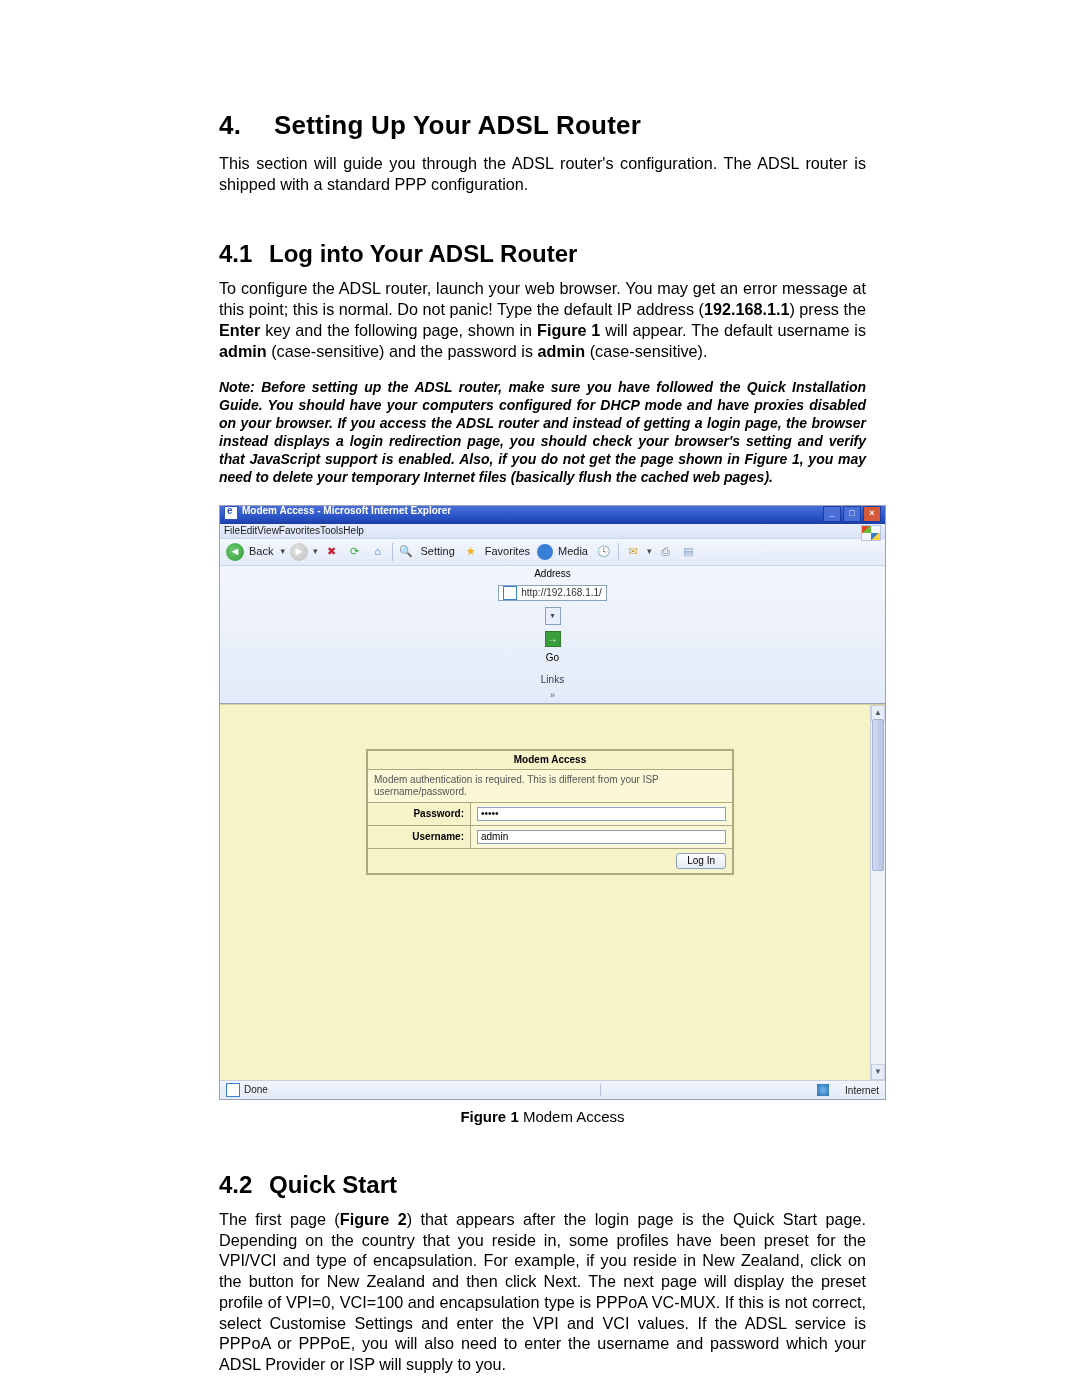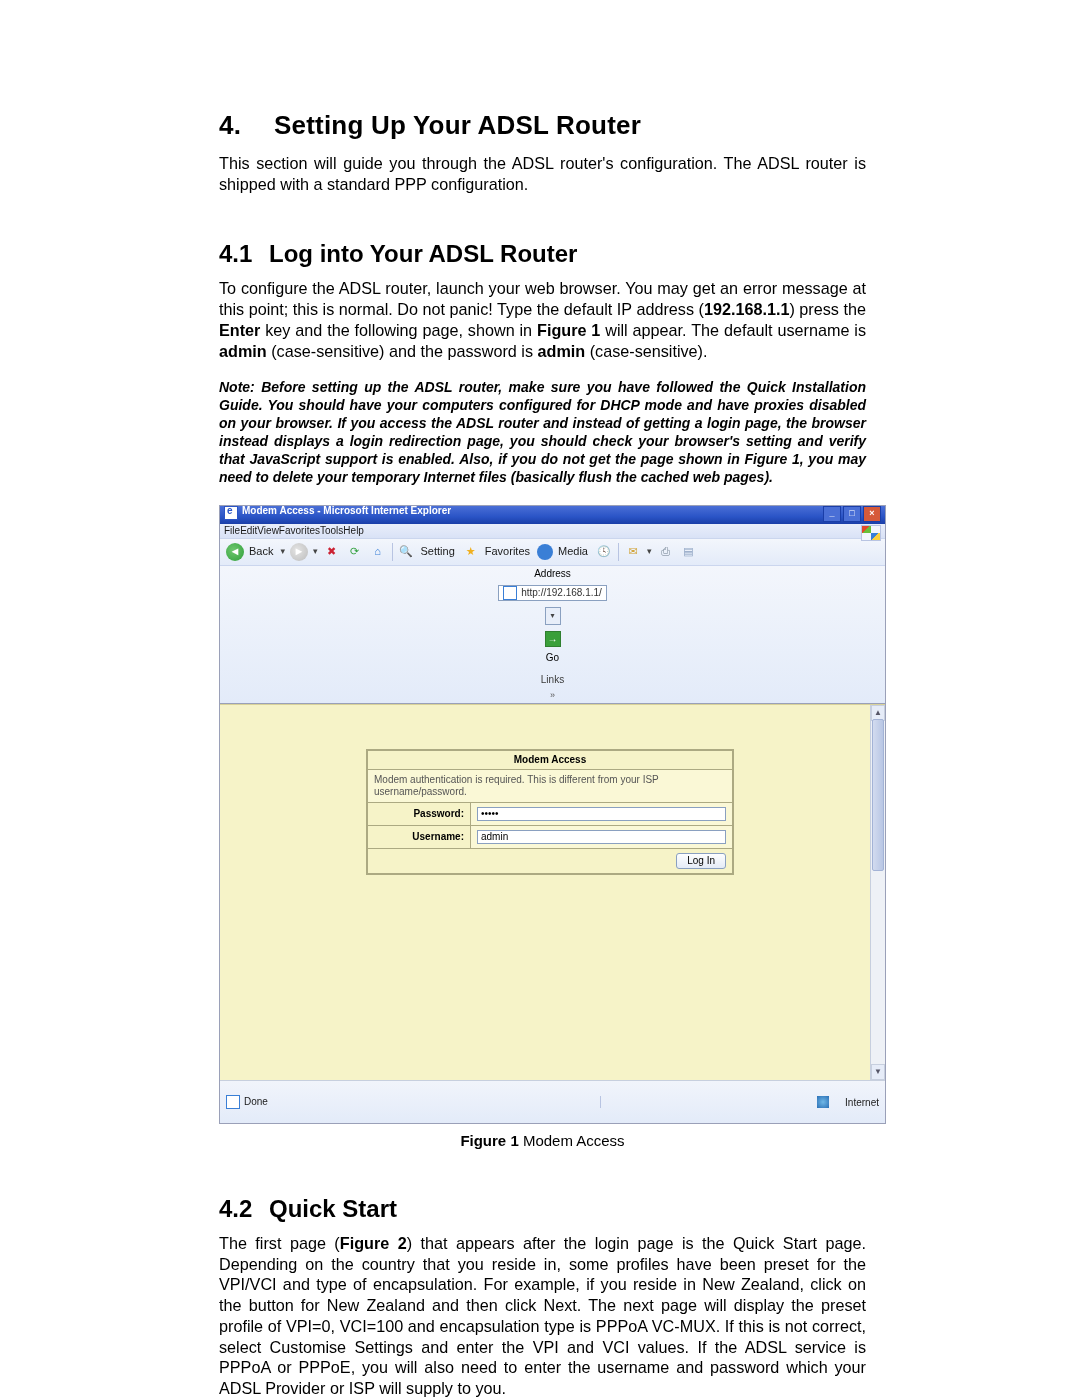--- a/index.html
+++ b/index.html
@@ -229,21 +229,21 @@
     display:inline-block; padding:2px 10px;
     border:1px solid #8aa0c0;
     background:linear-gradient(to bottom,#fefefe,#e4ebf6);
     font-size:10px; border-radius:3px;
   }
 
   .ie-statusbar {
     background: linear-gradient(to bottom, #f1f4fb, #e3ebf9);
     height: 18px;
     display: flex; align-items: center;
-    padding: 12px 6px;
+    padding: 0 6px;
     font-size:10px; color:#1a1a1a;
     border-top:1px solid #c7cfde;
     justify-content:space-between;
   }
   .ie-status-left { display:flex; align-items:center; gap:4px;}
   .ie-status-right { display:flex; align-items:flex-end; gap:16px;}
   .st-icon {
     width:12px;height:12px;display:inline-block;
   }
   .st-done { background:#fff;border:1px solid #3a7fd6;}

